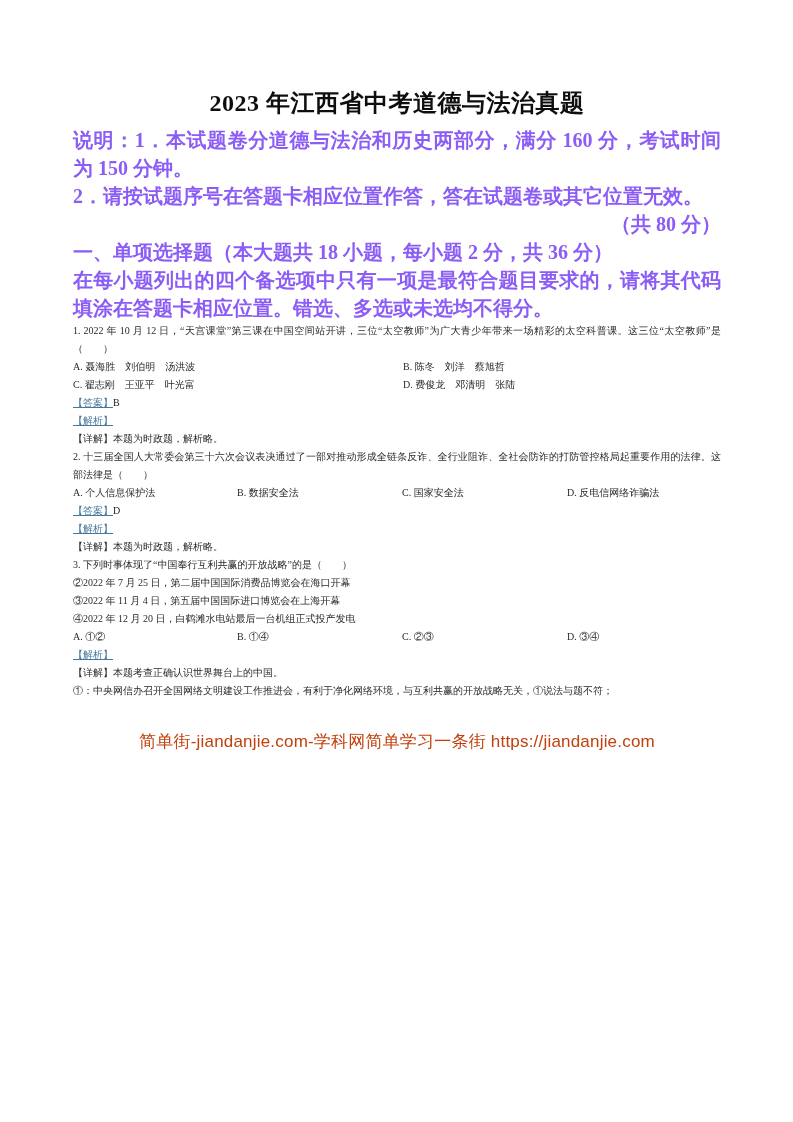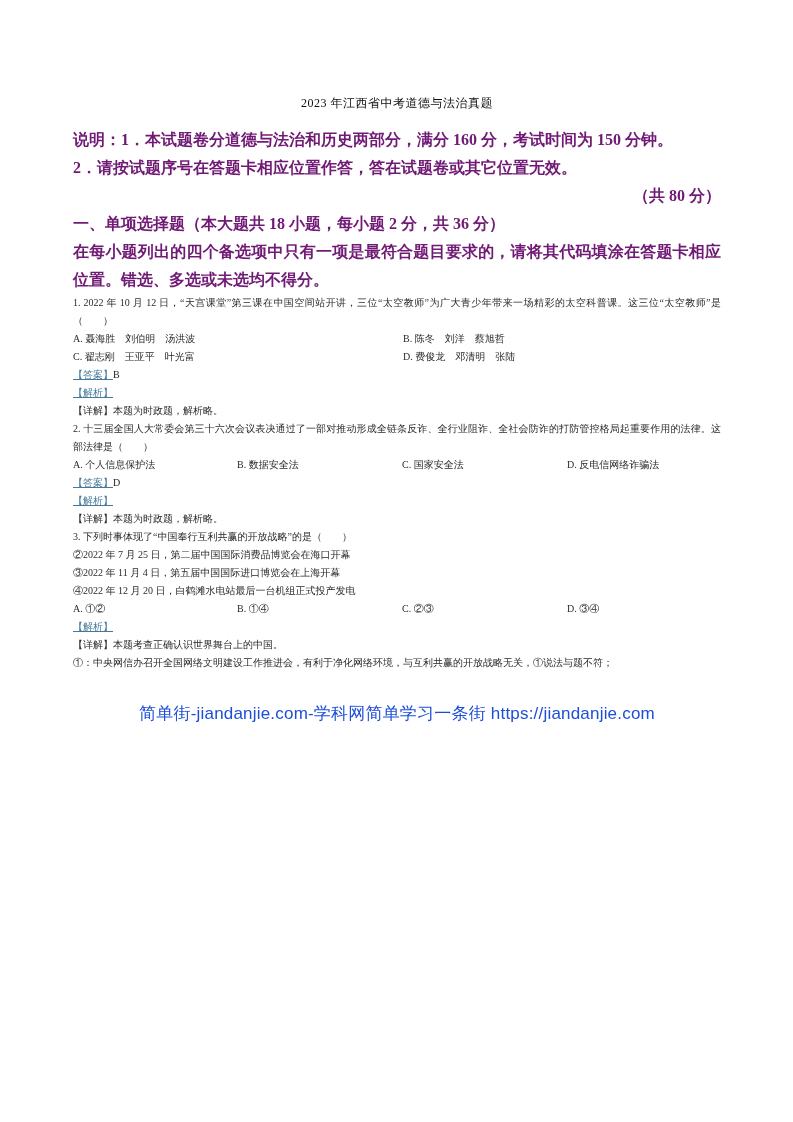--- a/index.html
+++ b/index.html
@@ -3,36 +3,36 @@
 <meta charset="utf-8">
 <style>
   html,body{margin:0;padding:0;}
   body{
     width:793px;height:1122px;background:#ffffff;overflow:hidden;
     font-family:"Liberation Serif","DejaVu Serif",serif;
     color:#272727;
   }
   .doc{padding:88px 72px 0 73px;}
   .title{
-    font-size:12px;line-height:30px;font-weight:400;text-align:center;
+    font-size:24px;line-height:30px;font-weight:700;text-align:center;
     color:#0e0e0e;letter-spacing:0.5px;
   }
-  .hd{font-size:16px;line-height:28px;font-weight:700;color:#701a75;text-align:justify;}
+  .hd{font-size:20px;line-height:28px;font-weight:700;color:#8b5cf6;text-align:justify;}
   .notes{margin-top:8px;}
   .center{text-align:right;}
   .bd{font-size:10px;line-height:18px;color:#2a2a2a;}
   .just{text-align:justify;}
   .optrow2{display:grid;grid-template-columns:330px 1fr;}
   .optrow4{display:grid;grid-template-columns:164px 165px 165px 1fr;}
   .lbl{color:#44789c;text-decoration:underline;}
   .ans{color:#222222;}
   .footer{
     margin-top:30px;text-align:center;
     font-family:"Liberation Sans","DejaVu Sans",sans-serif;
-    font-size:17px;line-height:24px;color:#1d4ed8;letter-spacing:0.2px;
+    font-size:17px;line-height:24px;color:#c2410c;letter-spacing:0.2px;
   }
 </style>
 </head>
 <body>
 
 <div class="doc">
 
   <div class="title">2023 年江西省中考道德与法治真题</div>
 
   <div class="notes">

